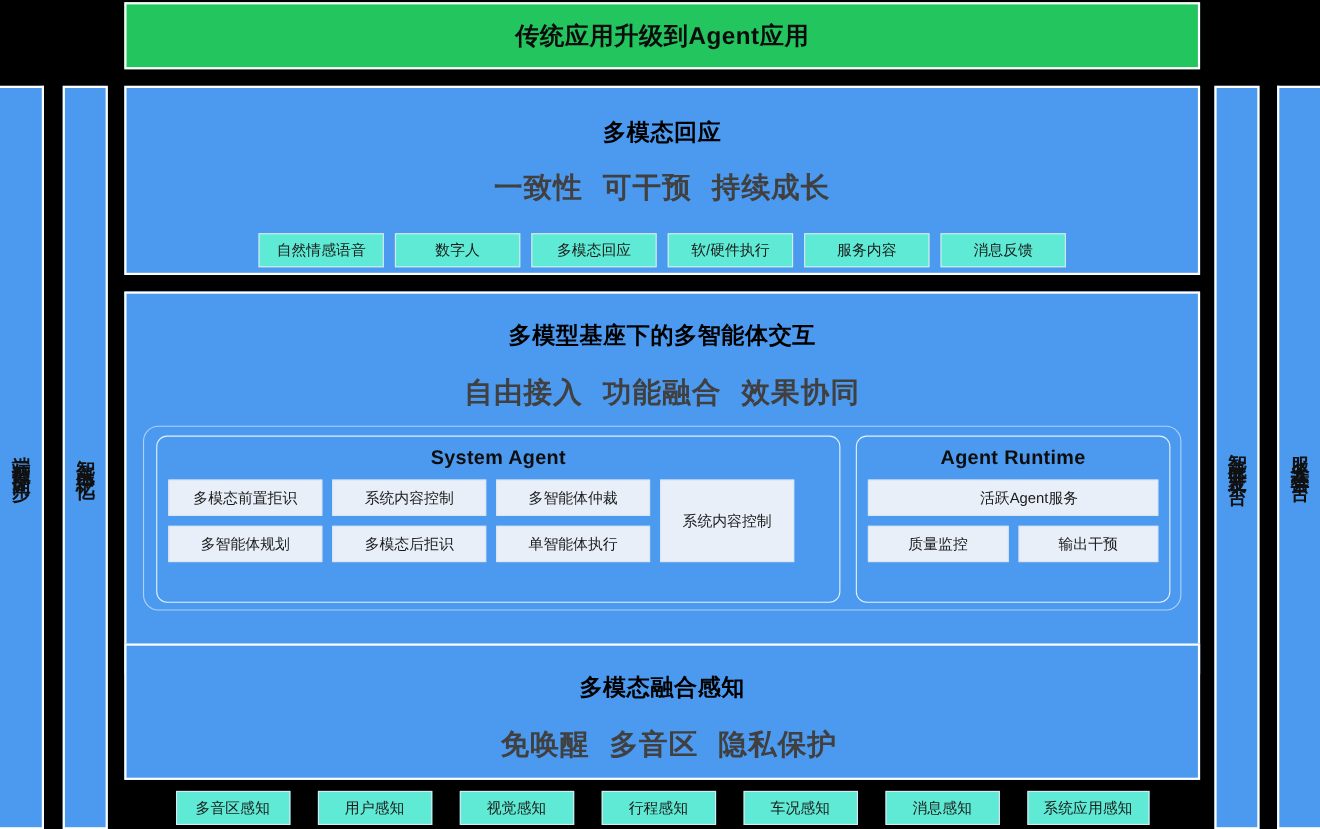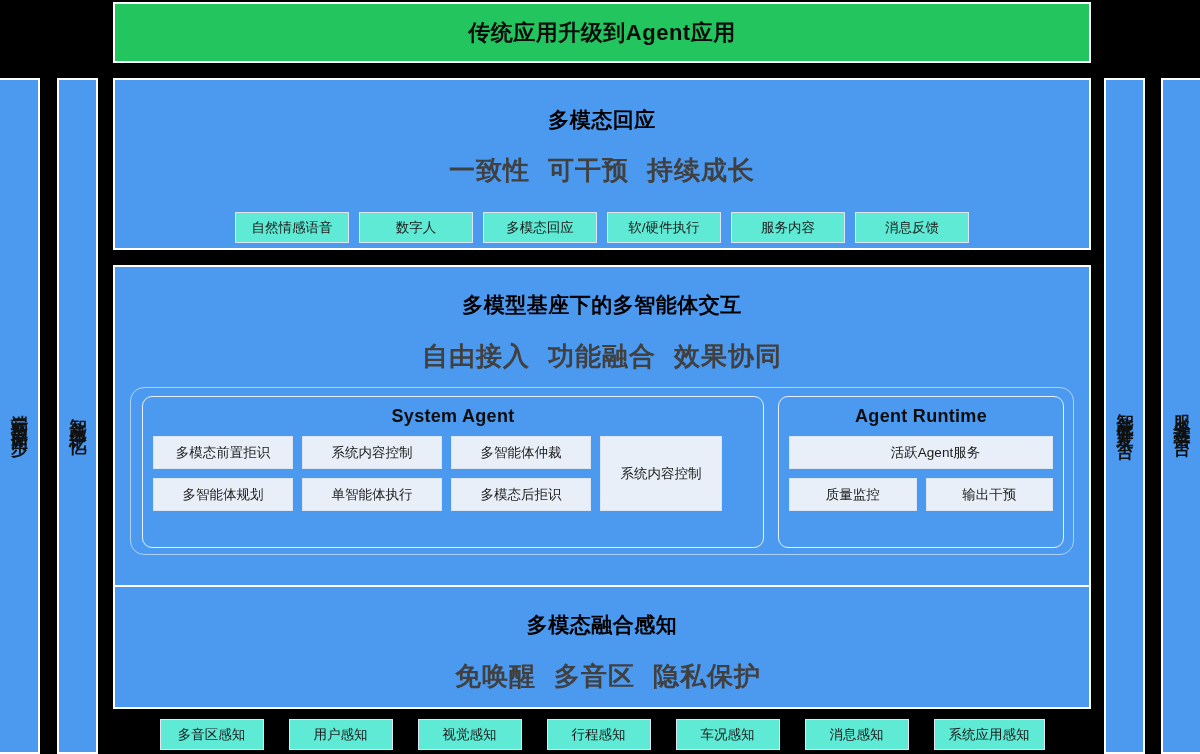--- a/index.html
+++ b/index.html
@@ -240,22 +240,22 @@
       <div id="agents-inner">
 
         <div class="agent-card" id="card-system">
           <div class="agent-card-title">System Agent</div>
           <div class="sys-body">
             <div class="sys-grid">
               <div class="cell">多模态前置拒识</div>
               <div class="cell">系统内容控制</div>
               <div class="cell">多智能体仲裁</div>
               <div class="cell">多智能体规划</div>
+              <div class="cell">多模态后拒识</div>
               <div class="cell">单智能体执行</div>
-              <div class="cell">多模态后拒识</div>
             </div>
             <div class="cell sys-tall">系统内容控制</div>
           </div>
         </div>
 
         <div class="agent-card" id="card-runtime">
           <div class="agent-card-title">Agent Runtime</div>
           <div class="rt-body">
             <div class="cell rt-full">活跃Agent服务</div>
             <div class="rt-split">

